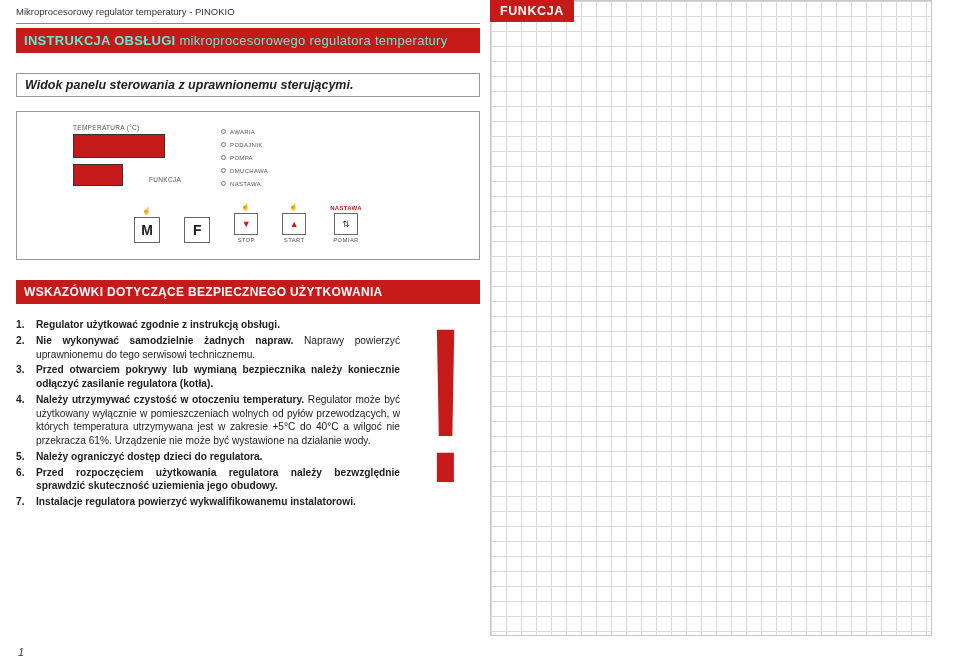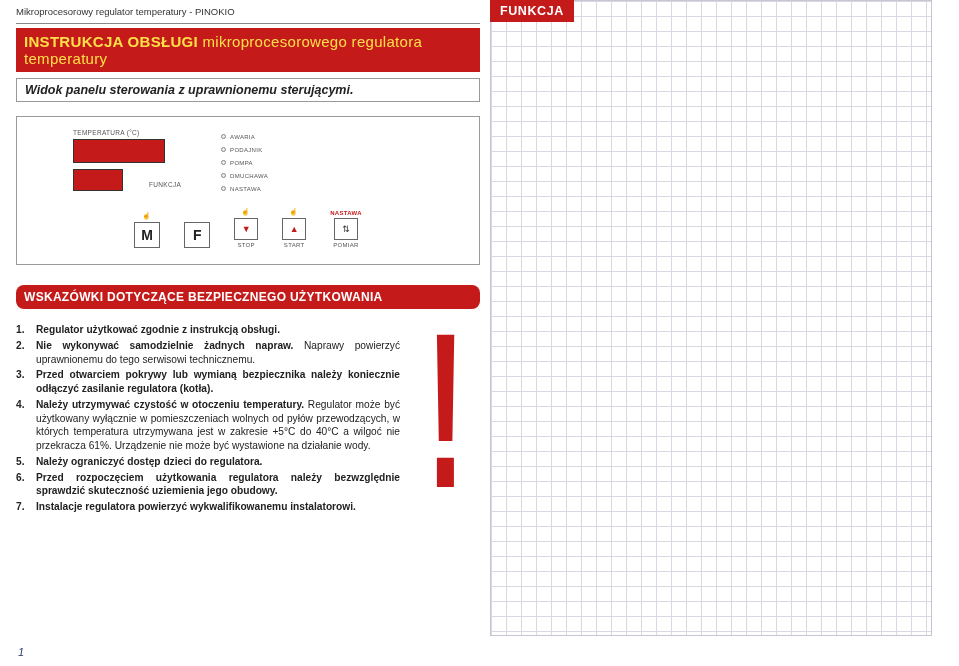--- a/index.html
+++ b/index.html
@@ -22,24 +22,24 @@
   }
   .top-line {
     font-size: 9.5px;
     color: #333;
     border-bottom: 0.5px solid #888;
     padding-bottom: 6px;
     margin-bottom: 4px;
   }
   .header-bar {
     background: #c51a1a;
-    color: #fde047;
-    font-size: 15px;
+    color: #5eead4;
+    font-size: 13px;
     padding: 5px 8px;
-    margin-bottom: 6px;
+    margin-bottom: 20px;
     font-weight: bold;
     letter-spacing: 0.3px;
   }
   .header-bar .light { font-weight: normal; }
   .sub-bar {
     border: 1px solid #999;
     padding: 4px 8px;
     font-size: 12.5px;
     font-weight: bold;
     color: #222;
@@ -121,21 +121,20 @@
     color: #333;
   }
   .section-bar {
     background: #c51a1a;
     color: #fff;
     font-size: 12px;
     font-weight: bold;
     padding: 5px 8px;
     margin-bottom: 14px;
     letter-spacing: 0.3px;
-    border-radius: 8px;
   }
   .instructions {
     position: relative;
     font-size: 10.2px;
     color: #222;
     line-height: 1.35;
     padding-right: 80px;
   }
   .instructions ol {
     list-style: none;

